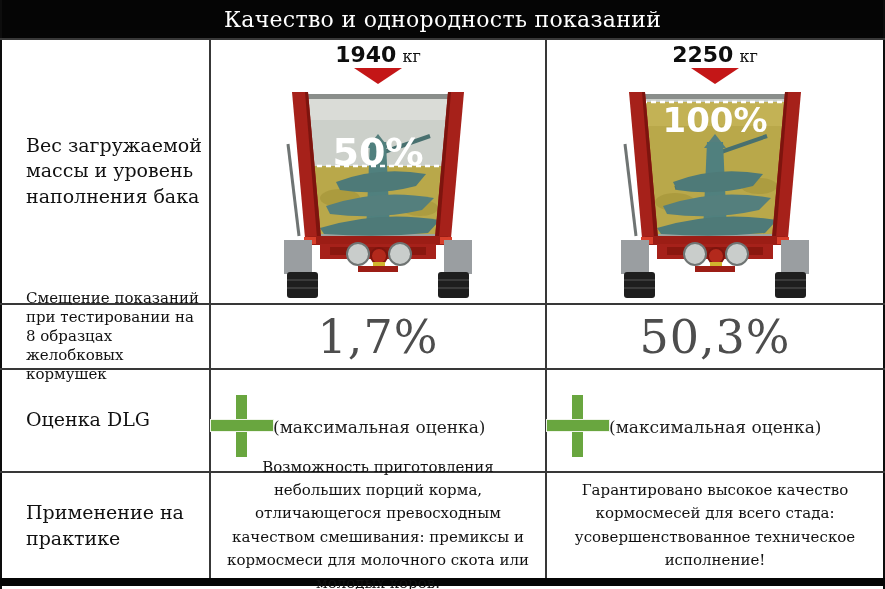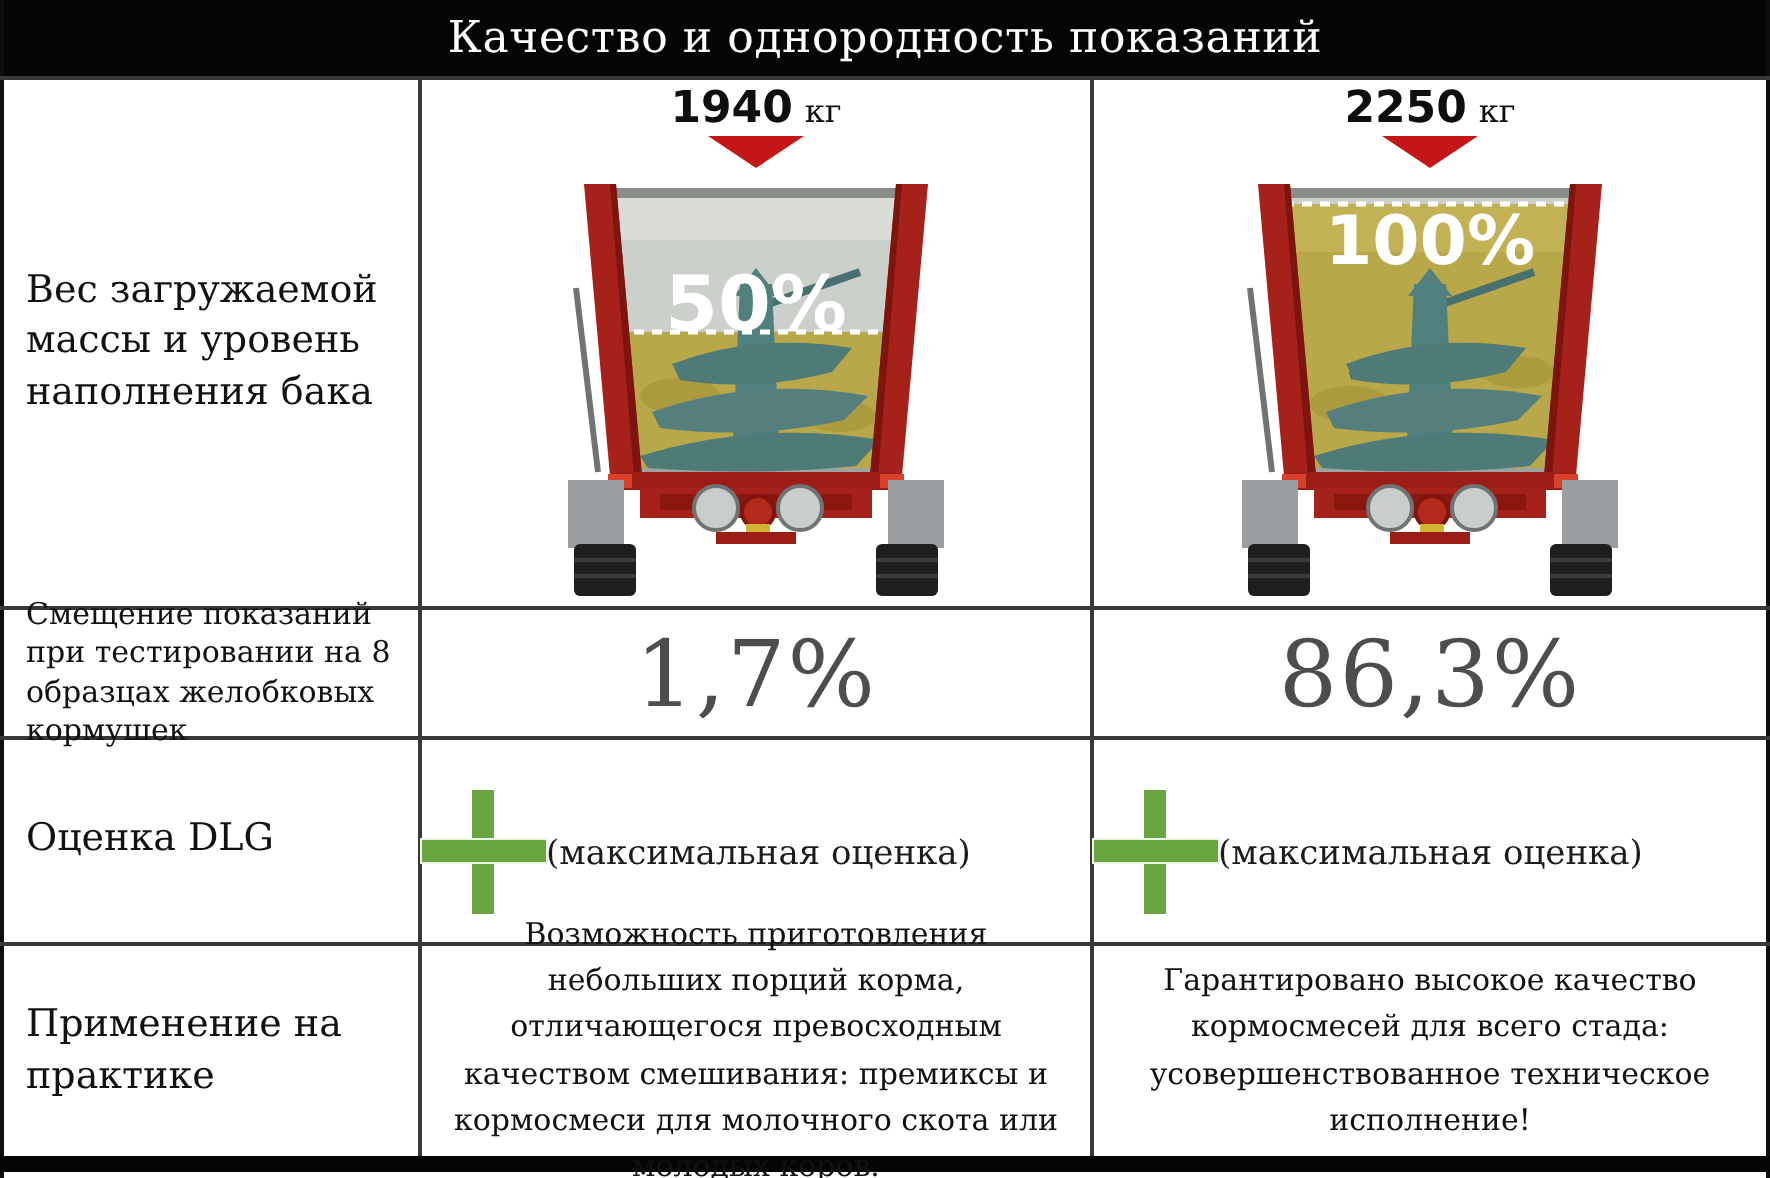--- a/index.html
+++ b/index.html
@@ -12,21 +12,21 @@
     position:absolute;left:0;top:0;width:885px;height:38px;background:#050505;
     display:flex;align-items:center;justify-content:center;
   }
   .hdr-title{color:#fff;font-size:22px;letter-spacing:.3px;}
   
   .hline,.vline{position:absolute;background:#383838;}
   .edge{position:absolute;background:#0d0d0d;}
   .bottombar{position:absolute;left:0;top:578px;width:885px;height:8px;background:#050505;}
   
   .cell{position:absolute;box-sizing:border-box;}
-  .label-cell{display:flex;align-items:center;padding:0 6px 0 11px;font-size:19px;line-height:1.32;}
+  .label-cell{display:flex;align-items:center;padding:0 6px 0 24px;font-size:19px;line-height:1.32;}
   .label-sm{font-size:15px;line-height:1.28;}
   .img-cell{display:flex;flex-direction:column;align-items:center;}
   .weight-line{margin-top:2px;display:flex;align-items:baseline;gap:6px;height:24px;}
   .weight-num{font-family:"DejaVu Sans","Liberation Sans",sans-serif;font-weight:bold;font-size:22px;color:#0e0e0e;}
   .weight-unit{font-size:16px;color:#0e0e0e;}
   .tri-down{width:0;height:0;margin-top:2px;border-left:24px solid transparent;border-right:24px solid transparent;border-top:16px solid #c41617;}
   .truck{margin-top:2px;}
   .val-cell{display:flex;align-items:center;justify-content:center;}
   .big-val{font-size:46px;color:#4d4d4d;letter-spacing:1px;}
   .dlg-cell{display:flex;flex-direction:row;align-items:center;padding-top:12px;}
@@ -185,21 +185,21 @@
     </svg>
   </div>
 
   <div class="cell label-cell label-sm" style="left:2px;top:305px;width:206px;height:63px;border-radius:17px;">
     <span>Смещение показаний при тестировании на 8 образцах желобковых кормушек</span>
   </div>
   <div class="cell val-cell" style="left:211px;top:305px;width:334px;height:63px;">
     <span class="big-val">1,7%</span>
   </div>
   <div class="cell val-cell" style="left:547px;top:305px;width:336px;height:63px;">
-    <span class="big-val">86,3%</span>
+    <span class="big-val">50,3%</span>
   </div>
 
   <div class="cell label-cell" style="left:2px;top:370px;width:206px;height:99px;">
     <span>Оценка DLG</span>
   </div>
   <div class="cell dlg-cell" style="left:211px;top:370px;width:334px;height:99px;">
     <div class="plus">
         <div class="pv"></div>
         <div class="ph"></div>
       </div>

